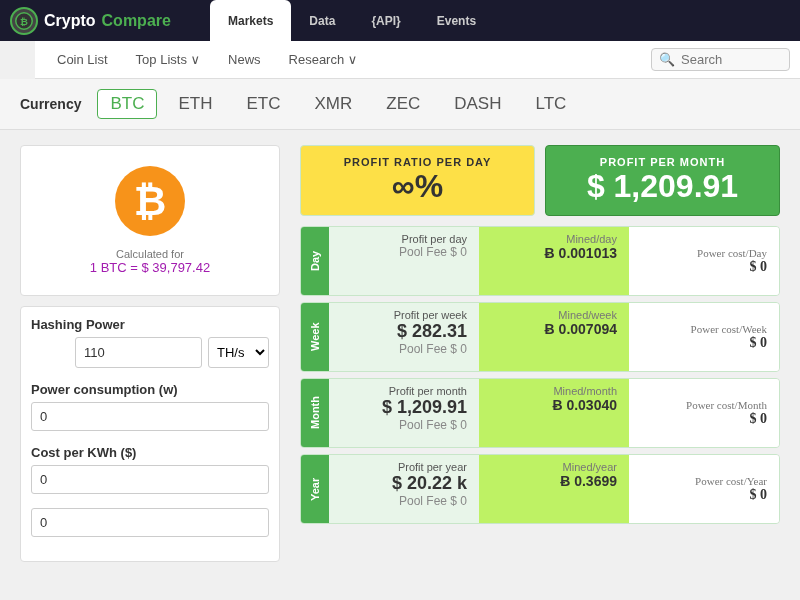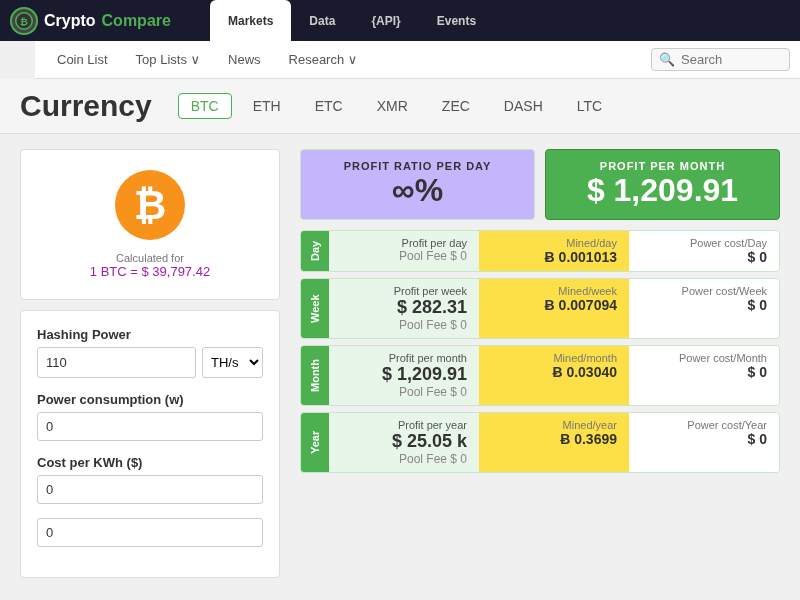--- a/index.html
+++ b/index.html
@@ -101,34 +101,33 @@
     
     .currency-bar {
       background: #f5f5f5;
       padding: 10px 20px;
       display: flex;
       align-items: center;
       gap: 16px;
       border-bottom: 1px solid #ddd;
     }
     .currency-title {
-      font-size: 30px;
-      font-weight: bold;
-      color: #333;
-      margin-right: 10px;
+      font-size: 14px;
+      font-weight: bold;
+      color: #333;
     }
     .currency-tabs {
       display: flex;
       gap: 8px;
     }
     .currency-tab {
       padding: 4px 12px;
       border-radius: 4px;
       cursor: pointer;
-      font-size: 14px;
+      font-size: 17px;
       color: #555;
       border: 1px solid transparent;
     }
     .currency-tab.active {
       border: 1px solid #4CAF50;
       color: #4CAF50;
       background: white;
     }
 
     
@@ -175,35 +174,36 @@
     .calc-price {
       font-size: 13px;
       color: #a21caf;
       text-align: center;
     }
 
     .form-section {
       background: white;
       border: 1px solid #ddd;
       border-radius: 4px;
-      padding: 16px;
+      padding: 10px;
     }
     .form-group {
       margin-bottom: 14px;
     }
     .form-label {
       font-size: 13px;
       font-weight: bold;
       color: #333;
       margin-bottom: 5px;
       display: block;
     }
     .form-row {
       display: flex;
       gap: 6px;
+      margin-left: 44px;
     }
     .form-input {
       width: 100%;
       border: 1px solid #ccc;
       border-radius: 3px;
       padding: 6px 8px;
       font-size: 13px;
       color: #333;
       outline: none;
     }
@@ -227,21 +227,21 @@
       gap: 10px;
       margin-bottom: 10px;
     }
     .profit-card {
       flex: 1;
       border-radius: 4px;
       padding: 10px 16px;
       text-align: center;
     }
     .profit-card.light {
-      background: #c4b5fd;
+      background: #fde047;
       border: 1px solid #c8e6c9;
     }
     .profit-card.dark {
       background: #4CAF50;
       border: 1px solid #388E3C;
     }
     .profit-card-label {
       font-size: 11px;
       font-weight: bold;
       letter-spacing: 1px;
@@ -298,37 +298,38 @@
       text-align: right;
     }
     .data-row-profit-fee {
       font-size: 12px;
       color: #888;
       text-align: right;
     }
     .data-row-mined {
       flex: 1;
       padding: 6px 12px;
-      background: #fde047;
+      background: #bef264;
       text-align: right;
     }
     .data-row-mined-label {
       font-size: 11px;
       color: #777;
     }
     .data-row-mined-value {
       font-size: 14px;
       color: #333;
       font-weight: bold;
     }
     .data-row-power {
       flex: 1;
-      padding: 6px 12px;
+      padding: 20px 12px;
       background: white;
       text-align: right;
+      font-family: Liberation Serif, serif;
     }
     .data-row-power-label {
       font-size: 11px;
       color: #777;
     }
     .data-row-power-value {
       font-size: 14px;
       color: #333;
       font-weight: bold;
     }
@@ -475,21 +476,21 @@
     </div>
     <div class="data-row-power">
       <div class="data-row-power-label">Power cost/Month</div>
       <div class="data-row-power-value">$ 0</div>
     </div>
   </div>
         <div class="data-row">
     <div class="data-row-label">Year</div>
     <div class="data-row-profit">
       <div class="data-row-profit-title">Profit per year</div>
-      <div class="data-row-profit-value">$ 25.05 k</div>
+      <div class="data-row-profit-value">$ 20.22 k</div>
       <div class="data-row-profit-fee">Pool Fee $ 0</div>
     </div>
     <div class="data-row-mined">
       <div class="data-row-mined-label">Mined/year</div>
       <div class="data-row-mined-value">Ƀ 0.3699</div>
     </div>
     <div class="data-row-power">
       <div class="data-row-power-label">Power cost/Year</div>
       <div class="data-row-power-value">$ 0</div>
     </div>

